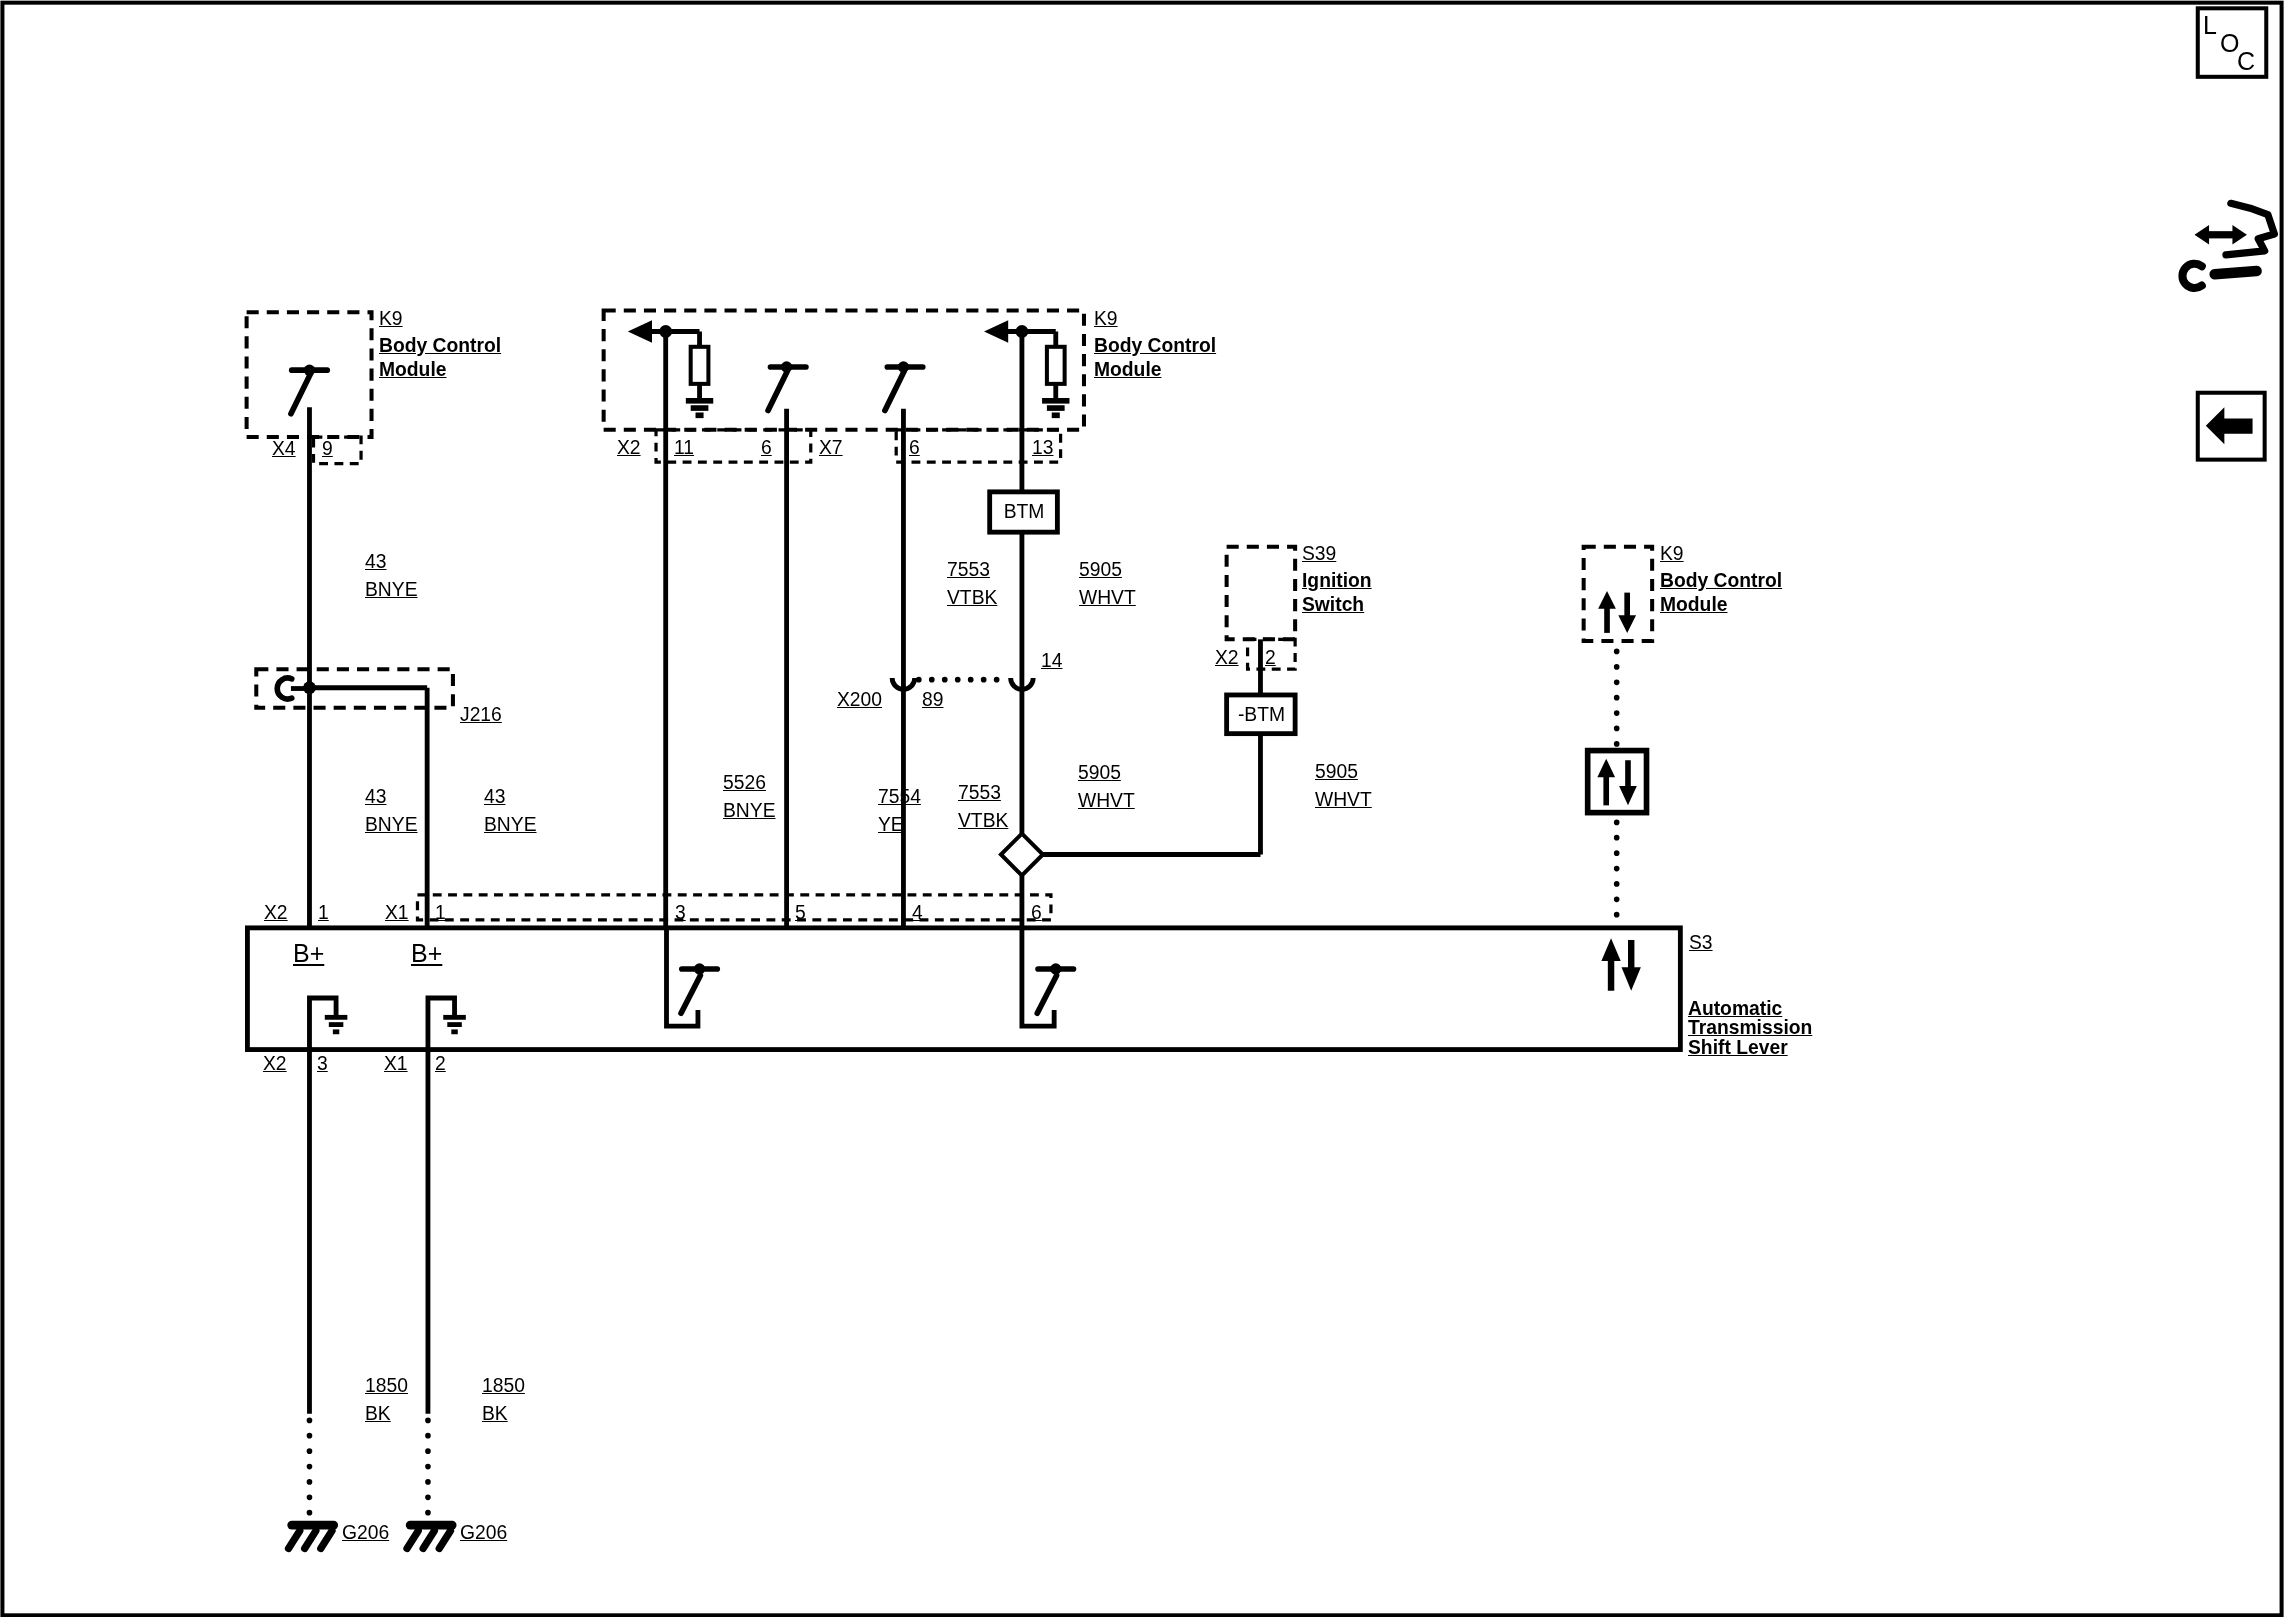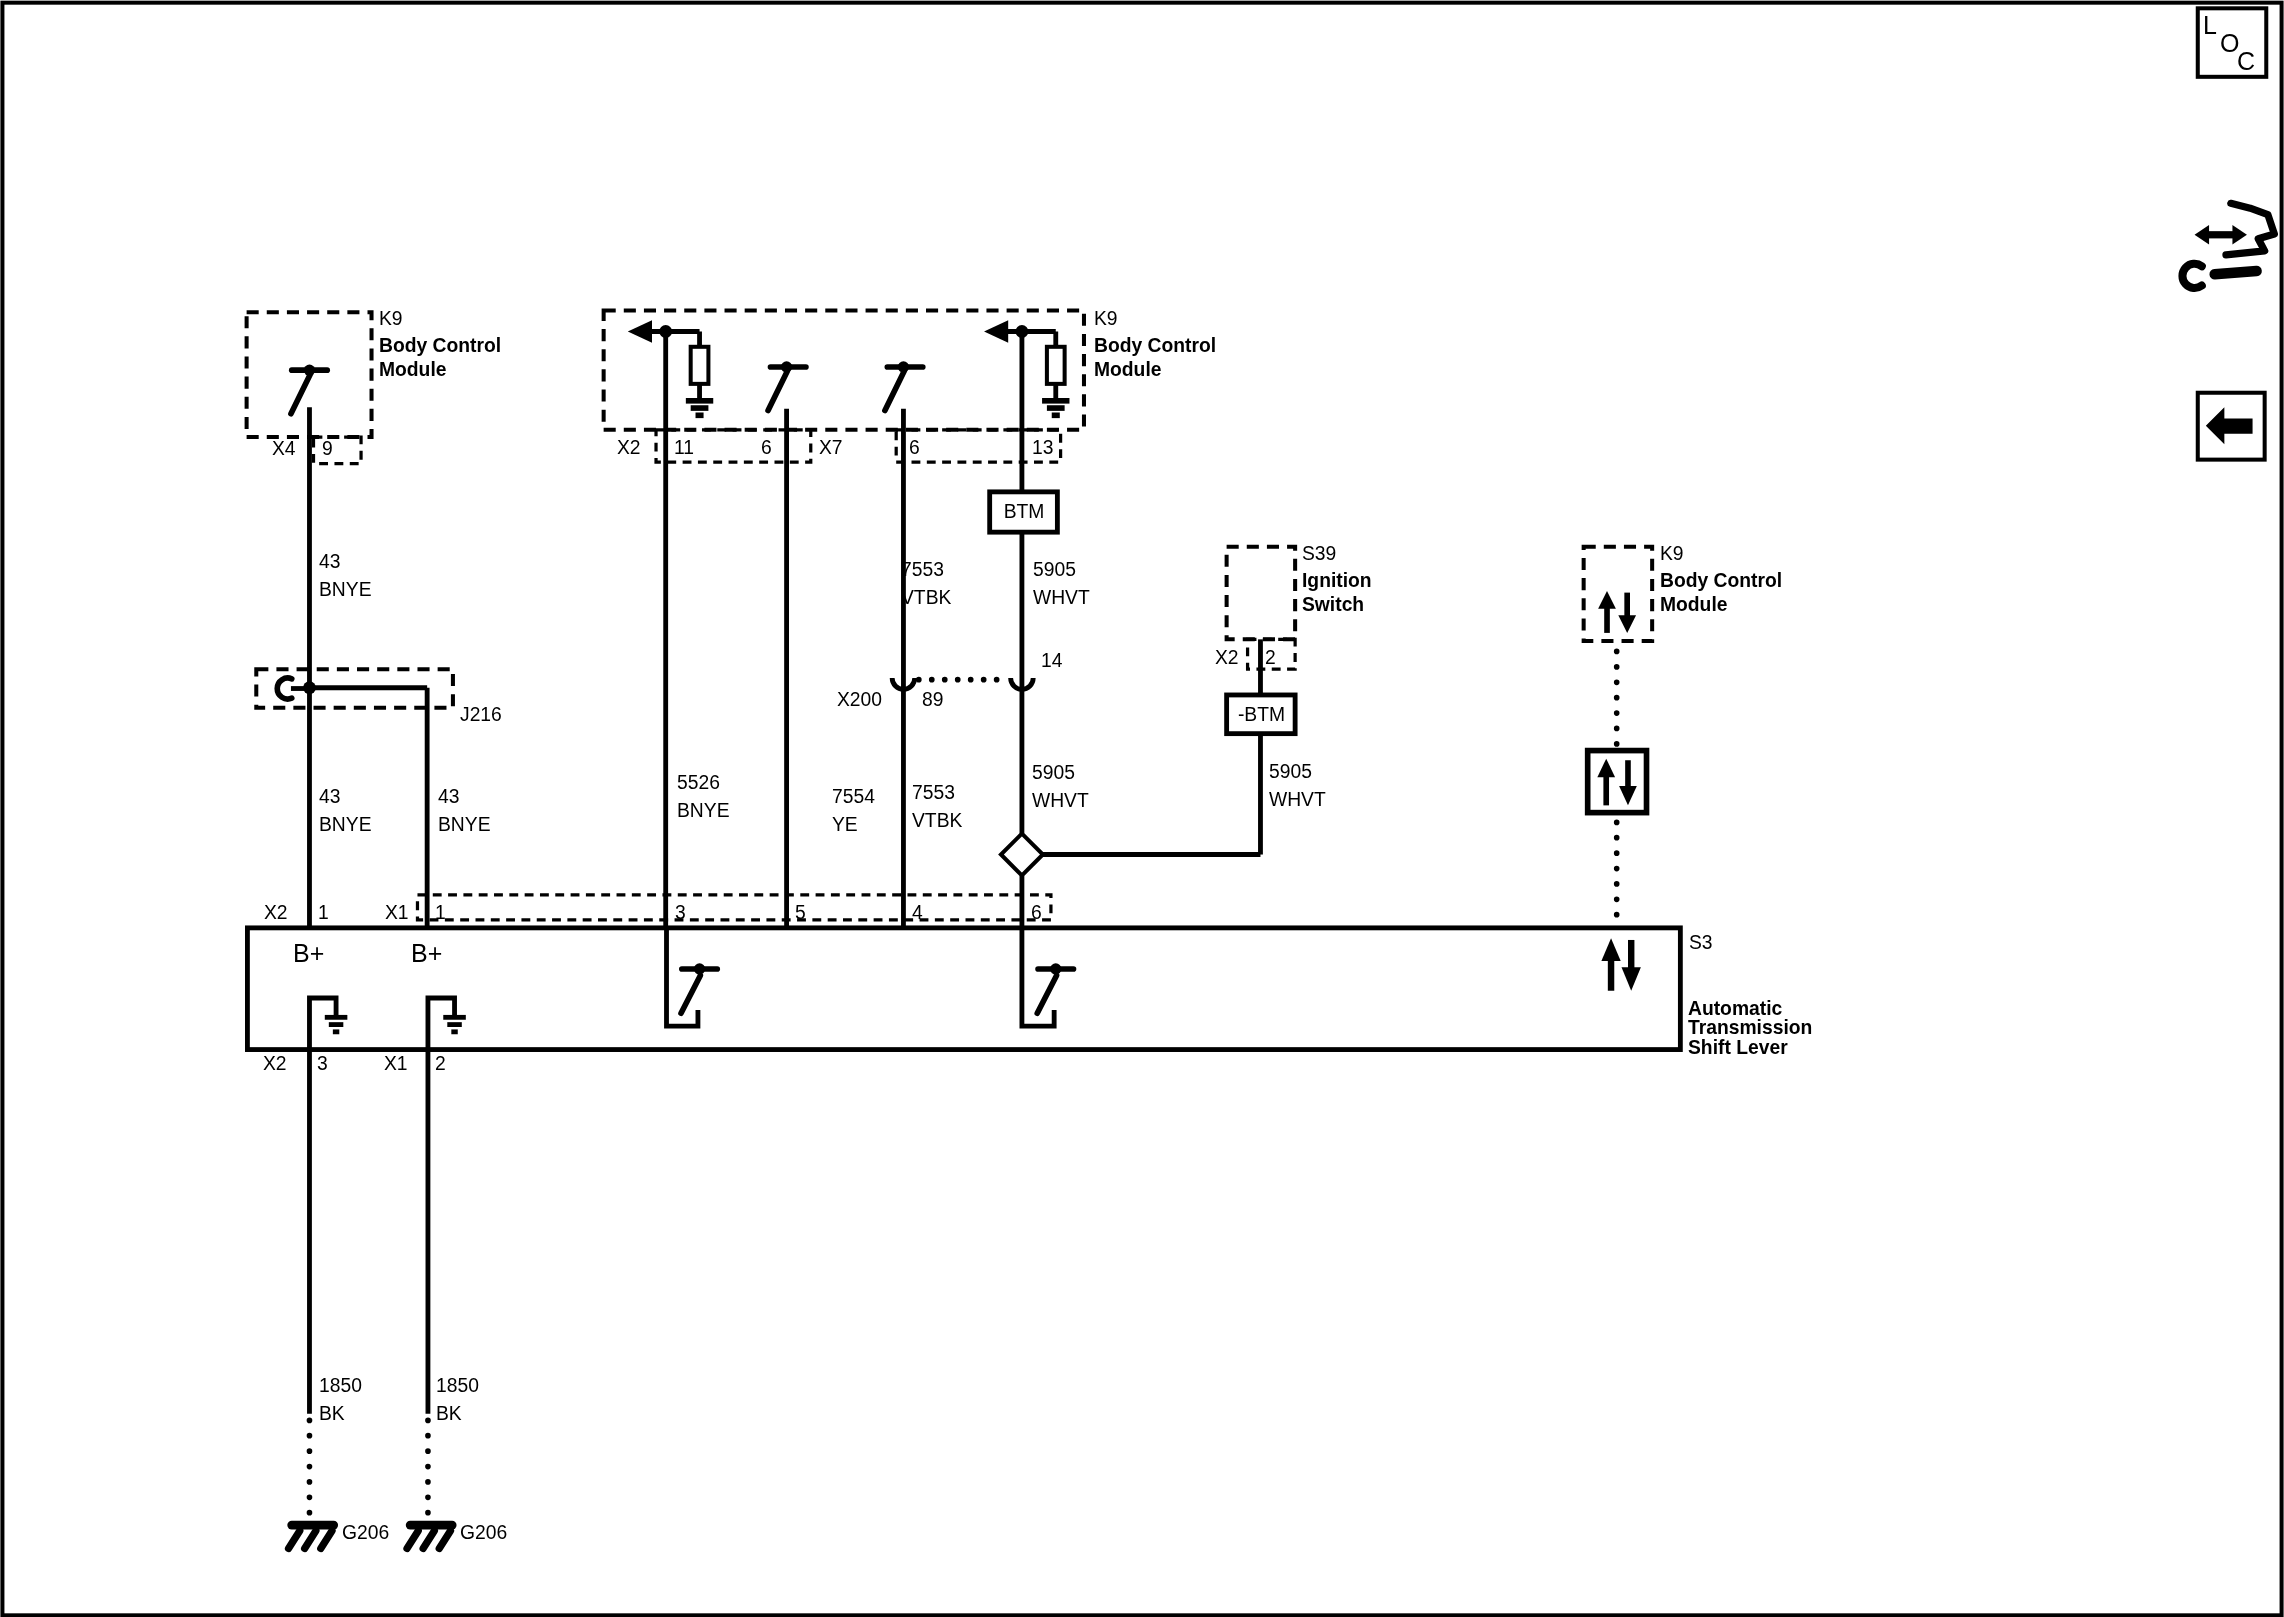--- a/index.html
+++ b/index.html
@@ -1,21 +1,21 @@
 <!DOCTYPE html>
 <html style="font-size:13px"><head>
 <meta charset="utf-8">
 <style>
   html,body{margin:0;padding:0;background:#fff;}
   #page{position:relative;width:2284px;height:1618px;background:#ffffff;overflow:hidden;
         font-family:"Liberation Sans","DejaVu Sans",sans-serif;color:#000;}
   #gfx{position:absolute;left:0;top:0;}
-  .lbl{position:absolute;font-size:19.3px;line-height:21px;white-space:nowrap;color:#000;}
+  .lbl{position:absolute;font-size:19.3px;line-height:21px;white-space:nowrap;color:#000;text-decoration:underline;}
   .bold{font-weight:bold;}
-  .two span{display:block;line-height:28px;}
+  .two span{display:block;line-height:28px;margin-left:46px;}
   .name span{display:block;line-height:24px;}
   .s3name span{display:block;line-height:19.3px;}
   .bplus{font-size:25px;}
   .boxtxt{position:absolute;display:flex;align-items:center;justify-content:center;
           font-size:19.3px;color:#000;}
   .locletter{position:absolute;font-size:25px;color:#000;}
 </style>
 </head>
 <body>
 

